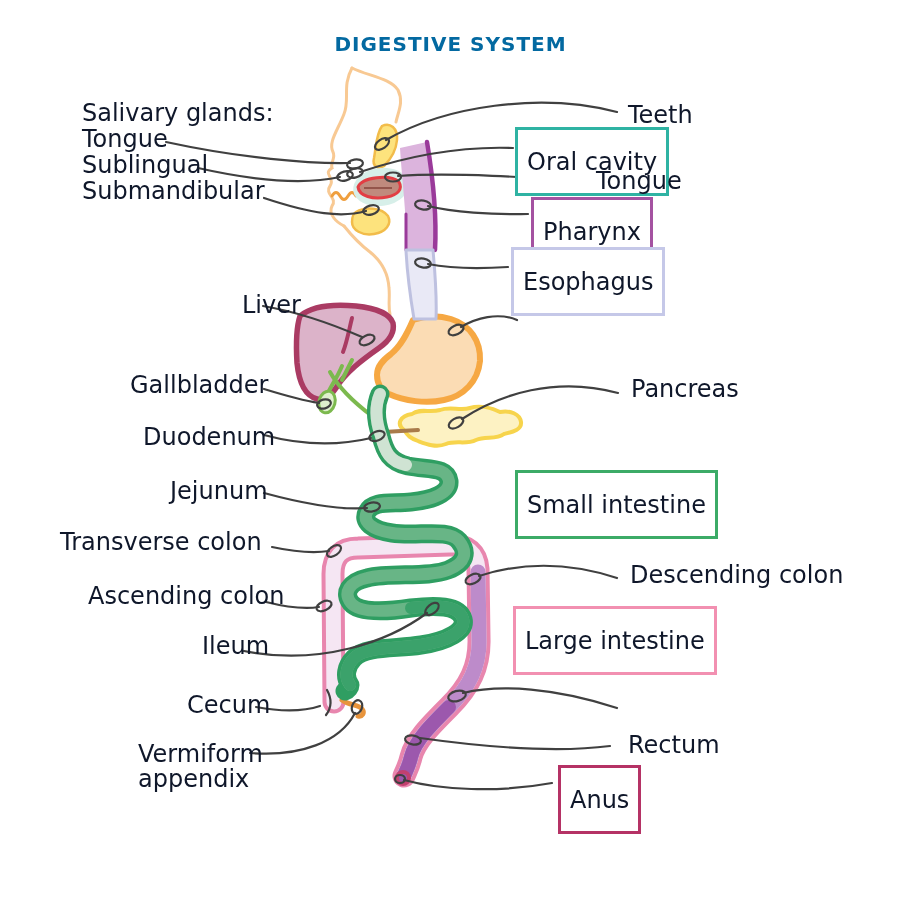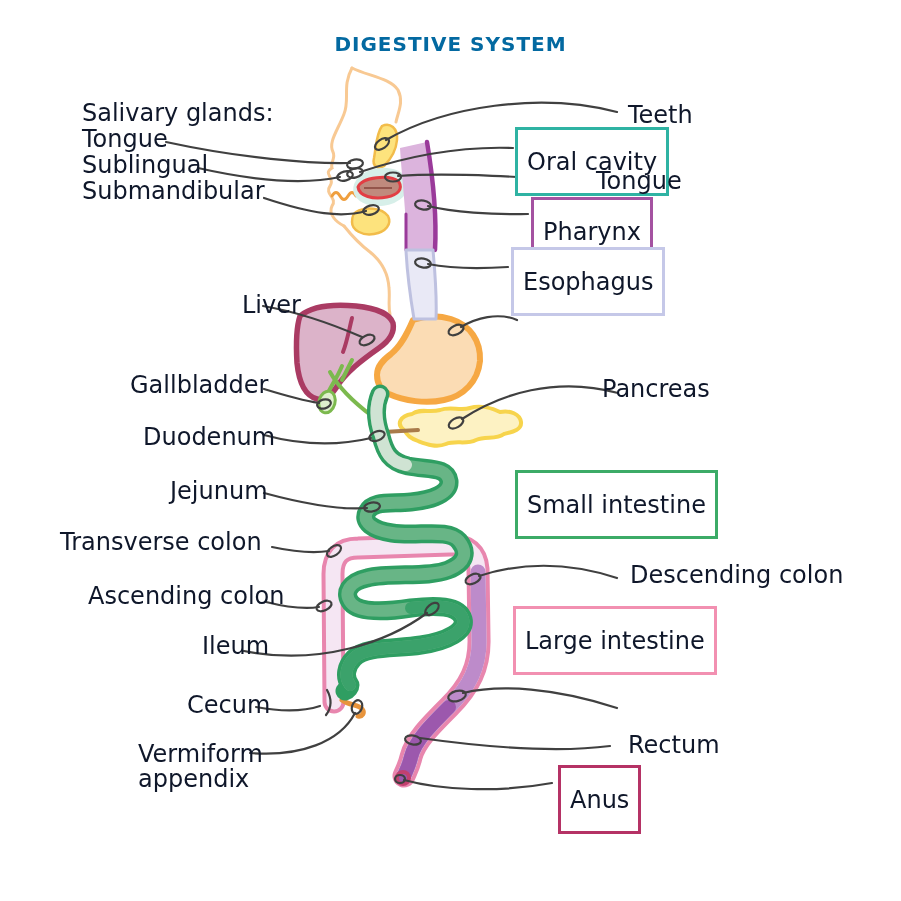--- a/index.html
+++ b/index.html
@@ -143,20 +143,20 @@
   <div class="lbl tight" style="left:138px;top:742px;">
     <span style="display:block;">Vermiform</span>
     <span style="display:block;">appendix</span>
   </div>
 
   <div class="lbl" style="left:628px;top:102px;text-align:center;">Teeth</div>
   <div class="lbl box" style="left:515px;top:127px;border-color:#2fb3a3;">Oral cavity</div>
   <div class="lbl" style="left:596px;top:168px;">Tongue</div>
   <div class="lbl box" style="left:531px;top:197px;border-color:#a452a1;">Pharynx</div>
   <div class="lbl box" style="left:511px;top:247px;border-color:#c5c8e8;">Esophagus</div>
-  <div class="lbl" style="left:602px;top:376px;">Pancreas</div>
+  <div class="lbl" style="left:631px;top:376px;">Pancreas</div>
   <div class="lbl box" style="left:515px;top:470px;border-color:#3cab67;">Small intestine</div>
   <div class="lbl" style="left:630px;top:562px;">Descending colon</div>
   <div class="lbl box" style="left:513px;top:606px;border-color:#f290b1;">Large intestine</div>
   <div class="lbl" style="left:628px;top:732px;">Rectum</div>
   <div class="lbl box" style="left:558px;top:765px;border-color:#b53265;">Anus</div>
 
 </div>
 
 </body></html>

